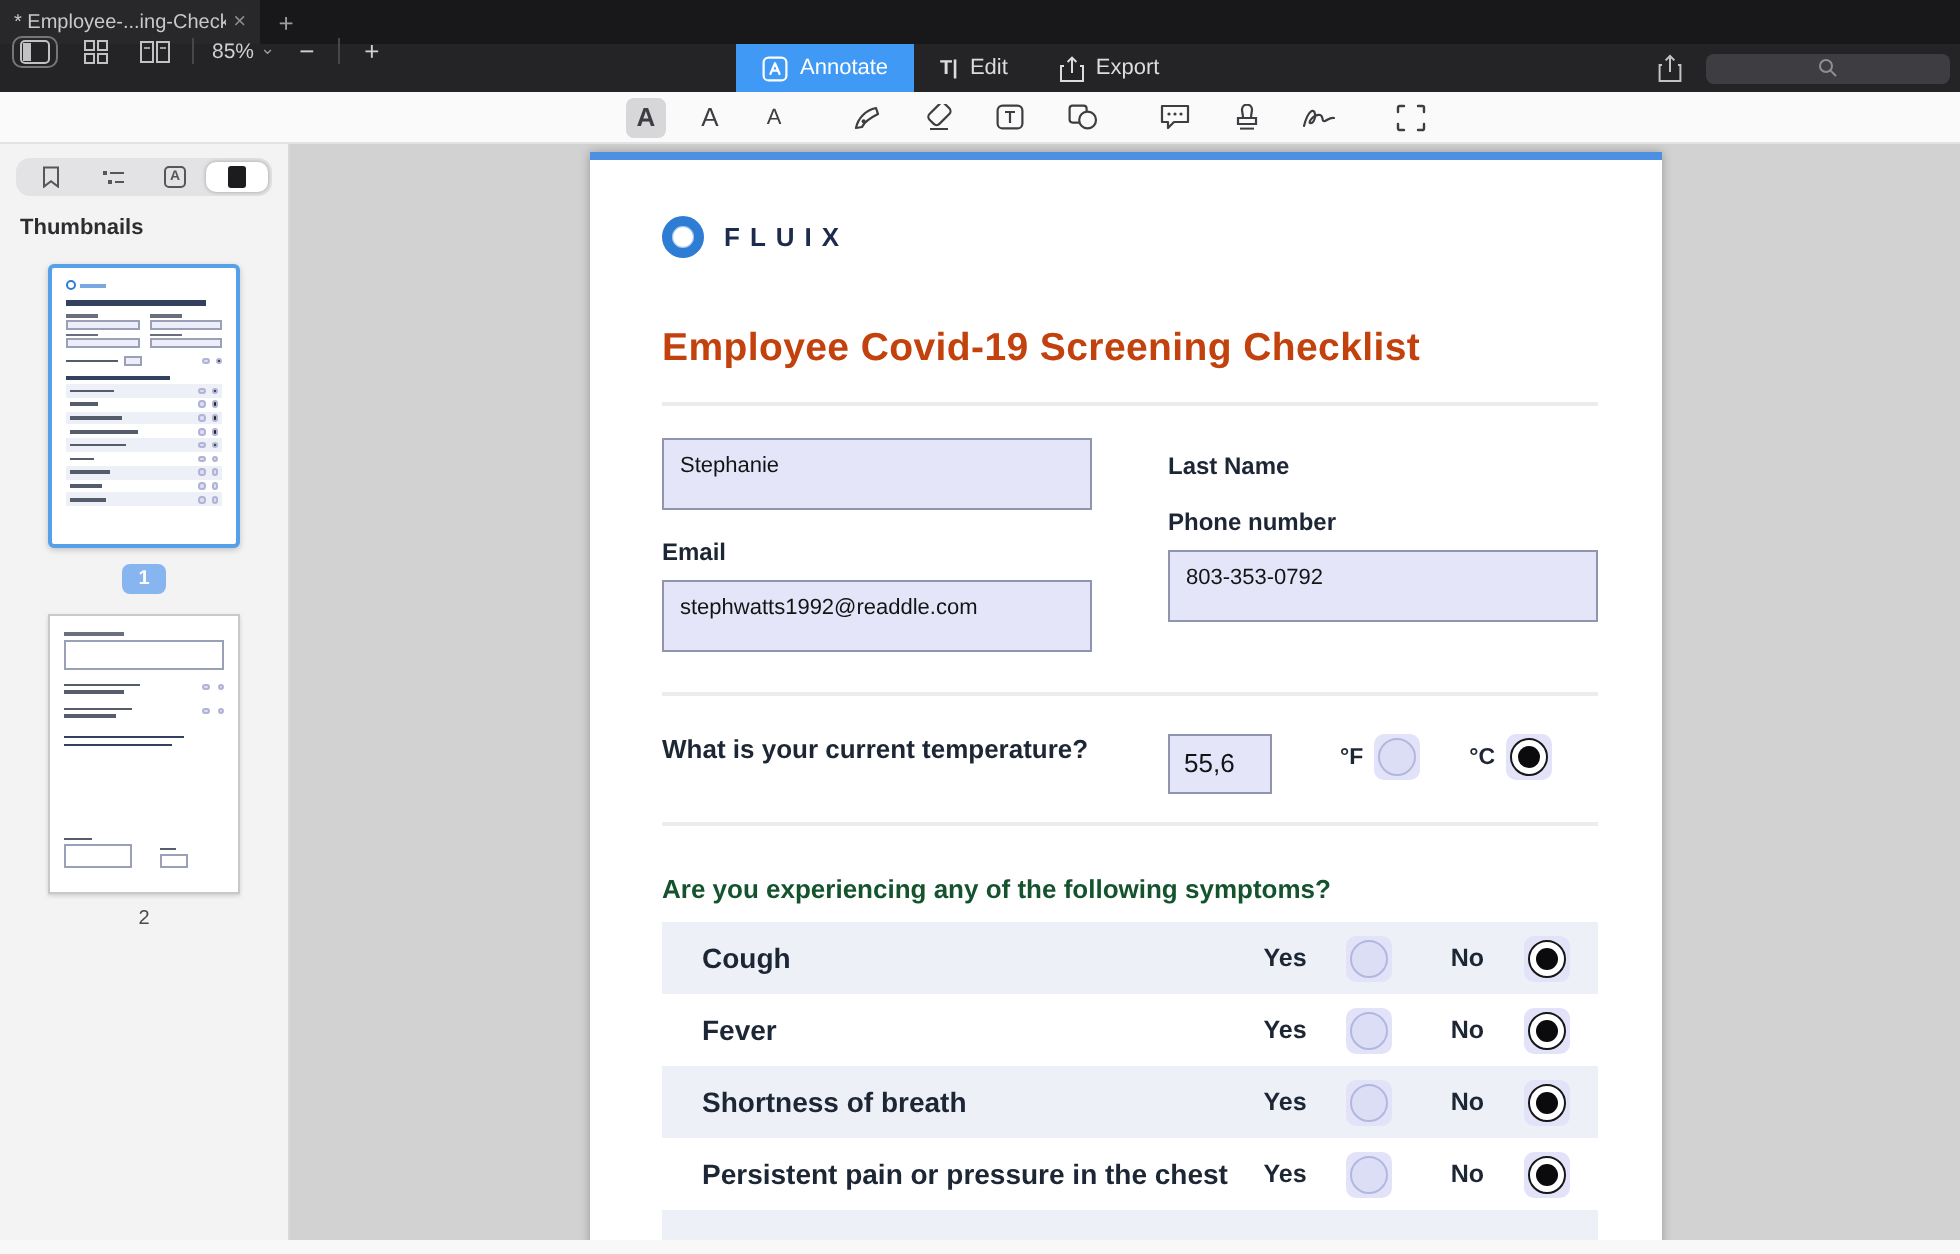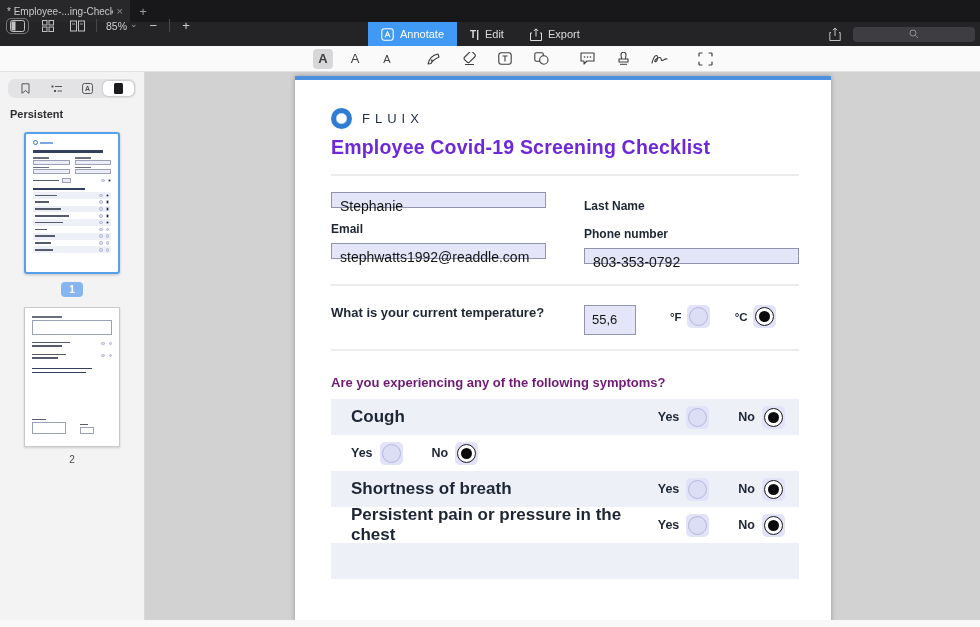--- a/index.html
+++ b/index.html
@@ -80,46 +80,46 @@
   .m2-datebox{width:14px;height:7px;border:0.5px solid #9aa0b8}
 
   
   .docarea{flex:1;position:relative;background:#d2d2d3;overflow:hidden}
   .page{position:absolute;left:150px;top:4px;width:536px;height:640px;background:#fff;box-shadow:0 0 5px rgba(0,0,0,.28)}
   .page-topbar{height:4px;background:#4d8fe0}
   .page-inner{padding:0 32px 0 36px}
   .logo-row{margin-top:28px;display:flex;align-items:center;gap:10px}
   .logo-ring{width:21px;height:21px;border-radius:50%;border:5.5px solid #2e7cd4;
     background:transparent;box-shadow:inset 0 0 0 0.5px #9cc4ef}
-  .logo-text{font-size:13px;font-weight:400;letter-spacing:5px;color:#1d2b4d}
-  .doc-title{margin-top:7px;font-size:19.5px;font-weight:800;color:#6d28d9;letter-spacing:0.2px}
+  .logo-text{font-size:13px;font-weight:700;letter-spacing:5px;color:#1d2b4d}
+  .doc-title{margin-top:34px;font-size:19.5px;font-weight:800;color:#c2410c;letter-spacing:0.2px}
   .divider{height:2px;background:#ececee}
   .d1{margin-top:15px}.d2{margin-top:20px}.d3{margin-top:13px}
   .fields{display:flex;column-gap:38px;margin-top:9px}
   .fcol{width:215px}
   .flabel{font-size:12px;font-weight:700;color:#1d2634;margin-top:14px}
-  .ffield{margin-top:7px;height:16px;background:#e4e5f9;border:1px solid #9094ad;
-    font-size:14px;color:#141414;line-height:26px;padding-left:8px}
+  .ffield{margin-top:7px;height:36px;background:#e4e5f9;border:1px solid #9094ad;
+    font-size:11px;color:#141414;line-height:26px;padding-left:8px}
   .temp-row{margin-top:19px;display:flex;align-items:flex-start;height:31px}
   .temp-q{width:250px;font-size:13px;font-weight:700;color:#1d2634}
   .temp-field{width:52px;height:30px;background:#e4e5f9;border:1.5px solid #9094ad;
     font-size:13px;color:#141414;line-height:27px;padding-left:7px;margin-left:3px}
   .unit{display:flex;align-items:center;gap:5px}
   .unit-f{margin-left:34px}.unit-c{margin-left:25px}
   .unit-lab{font-size:11.5px;font-weight:700;color:#1d2634}
   .radio{width:23px;height:23px;border-radius:5px;background:#e2e3f8;display:flex;align-items:center;justify-content:center}
   .circ{width:19px;height:19px;border-radius:50%;background:#dcdef6;border:1px solid #b4b7dd;position:relative}
   .radio.checked .circ{background:#fff;border:1.8px solid #17171a}
   .radio.checked .circ::after{content:"";position:absolute;inset:3px;background:#0b0b0d;border-radius:50%}
-  .symp-head{margin-top:24px;font-size:13px;font-weight:700;color:#701a75}
+  .symp-head{margin-top:24px;font-size:13px;font-weight:700;color:#14532d}
   .rows{margin-top:9px}
   .srow{height:36px;display:flex;align-items:center;padding:0 14px 0 20px}
   .srow.alt{background:#eef0f7}
-  .srow-label{flex:1;font-size:17px;font-weight:600;color:#1d2634}
-  .ans{display:flex;align-items:center;gap:7px}
+  .srow-label{flex:1;font-size:14px;font-weight:600;color:#1d2634}
+  .ans{display:flex;align-items:center;gap:20px}
   .ans-lab{font-size:12.5px;font-weight:700;color:#1d2634}
   .ans-no{margin-left:29px}
   .srow.partial{height:36px}
   .bottom-strip{position:fixed;left:0;right:0;bottom:0;height:7px;background:#f8f8f9;z-index:60}
 
   svg{display:block}
 </style>
 </head>
 <body>
 
@@ -296,21 +296,21 @@
             <line x1="6.5" y1="7" x2="11" y2="7" stroke="#56565a"></line>
           </svg>
       </span>
       <span class="seg-item">
         <span style="border:1px solid #56565a;border-radius:2.5px;font-size:7px;font-weight:700;color:#56565a;padding:0 2px;line-height:9px">A</span>
       </span>
       <span class="seg-item selected">
         <span style="width:9px;height:11px;background:#1c1c1e;border-radius:1.5px"></span>
       </span>
     </div>
-    <div class="side-title">Persistent</div>
+    <div class="side-title">Thumbnails</div>
 
     <div class="thumb selected">
       <div class="m-pad">
         <div class="m-logo">
             <span class="m-dot"></span>
             <span class="m-blu"></span>
           </div>
         <div class="m-title"></div>
         <div class="m-grid">
           <div>
@@ -505,20 +505,21 @@
               </span>
             </span>
           <span class="ans ans-no">
               <span class="ans-lab">No</span>
               <span class="radio checked">
                 <span class="circ"></span>
               </span>
             </span>
         </div>
         <div class="srow">
+          <span class="srow-label">Fever</span>
           <span class="ans">
               <span class="ans-lab">Yes</span>
               <span class="radio">
                 <span class="circ"></span>
               </span>
             </span>
           <span class="ans ans-no">
               <span class="ans-lab">No</span>
               <span class="radio checked">
                 <span class="circ"></span>

